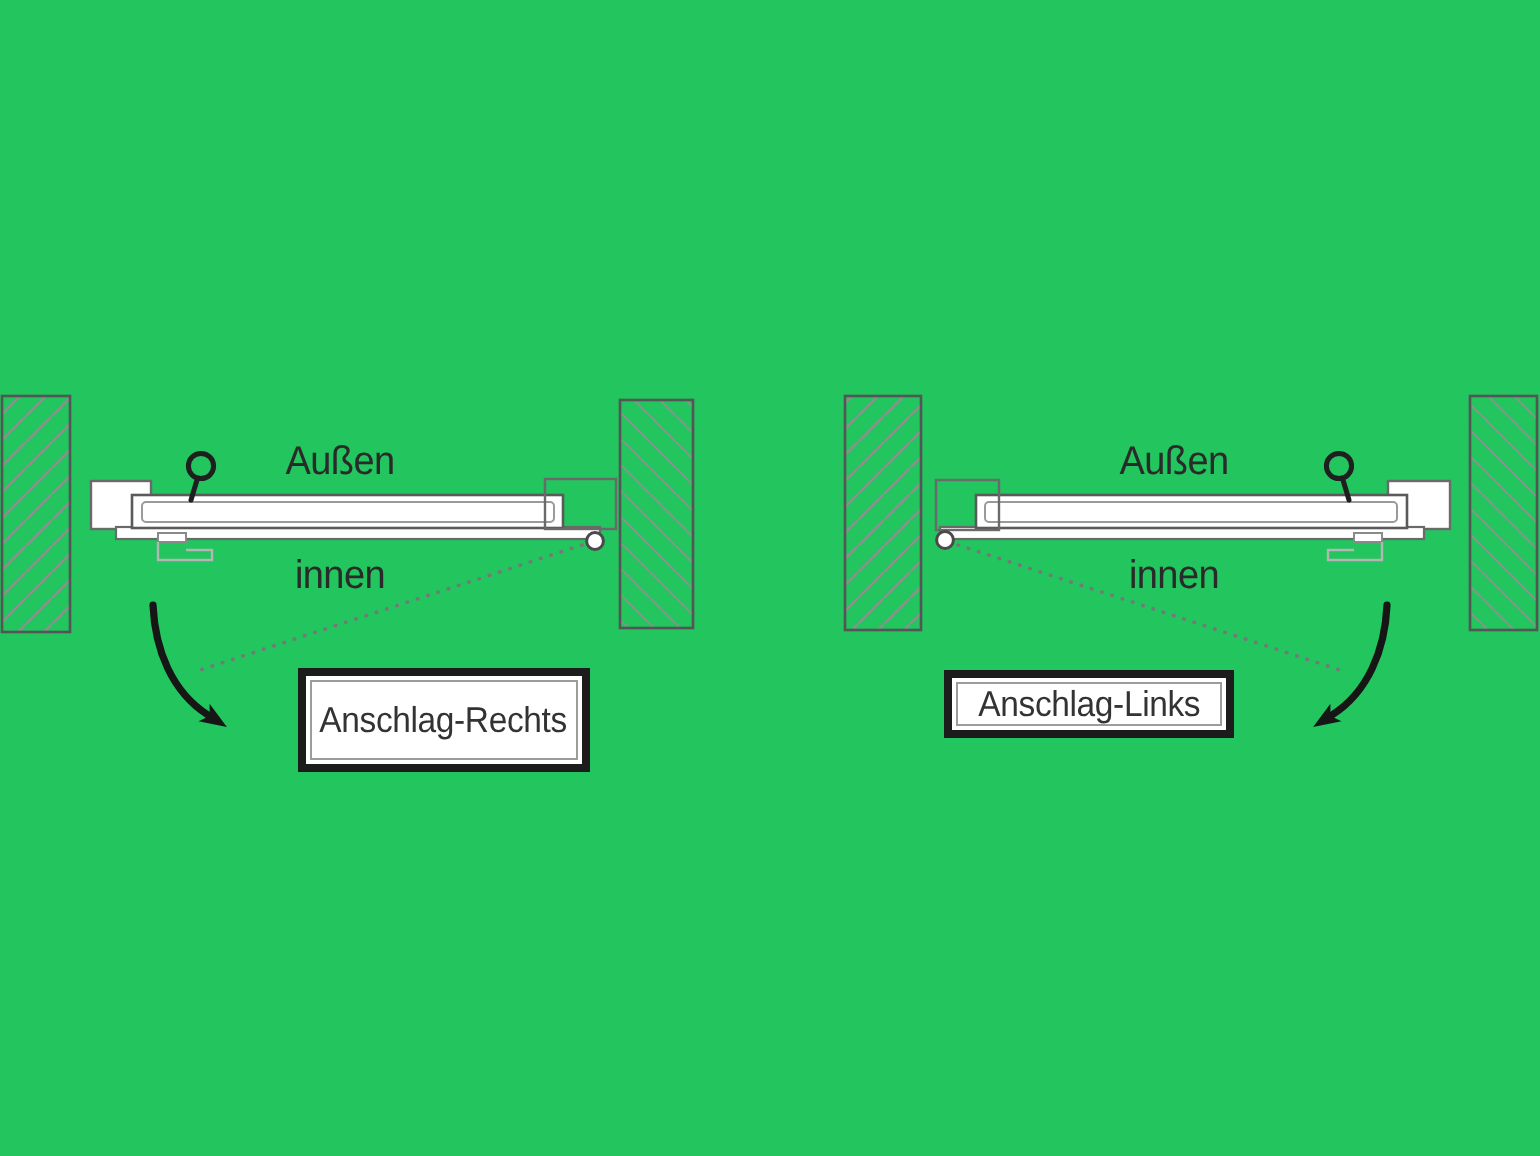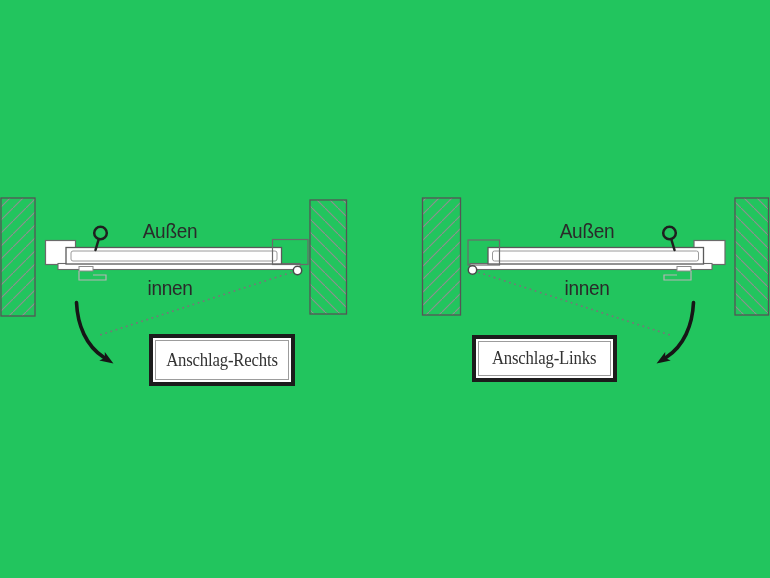--- a/index.html
+++ b/index.html
@@ -24,21 +24,20 @@
     transform-origin: center;
     white-space: nowrap;
   }
 
   .caption-box {
     position: absolute;
     box-sizing: border-box;
     border: 4px solid #1c1c1c;
     background: #ffffff;
     padding: 2px;
-    font-family: Liberation Serif, serif;
   }
   .caption-box-inner {
     box-sizing: border-box;
     width: 100%; height: 100%;
     border: 1px solid #9c9c9c;
     display: flex; align-items: center; justify-content: center;
   }
   .caption-text {
     font-size: 18px;
     color: #333333;
@@ -122,19 +121,19 @@
 
   <div class="dir-label" style="left:527px; top:221px;">Außen</div>
   <div class="dir-label" style="left:527px; top:278px;">innen</div>
 
   <div class="caption-box" style="left:149px; top:334px; width:146px; height:52px;">
     <div class="caption-box-inner">
       <span class="caption-text">Anschlag-Rechts</span>
     </div>
   </div>
 
-  <div class="caption-box" style="left:472px; top:335px; width:145px; height:47px;">
+  <div class="caption-box" style="left:472px; top:335px; width:145px; height:34px;">
     <div class="caption-box-inner">
       <span class="caption-text">Anschlag-Links</span>
     </div>
   </div>
 
 </div>
 
 </body></html>

